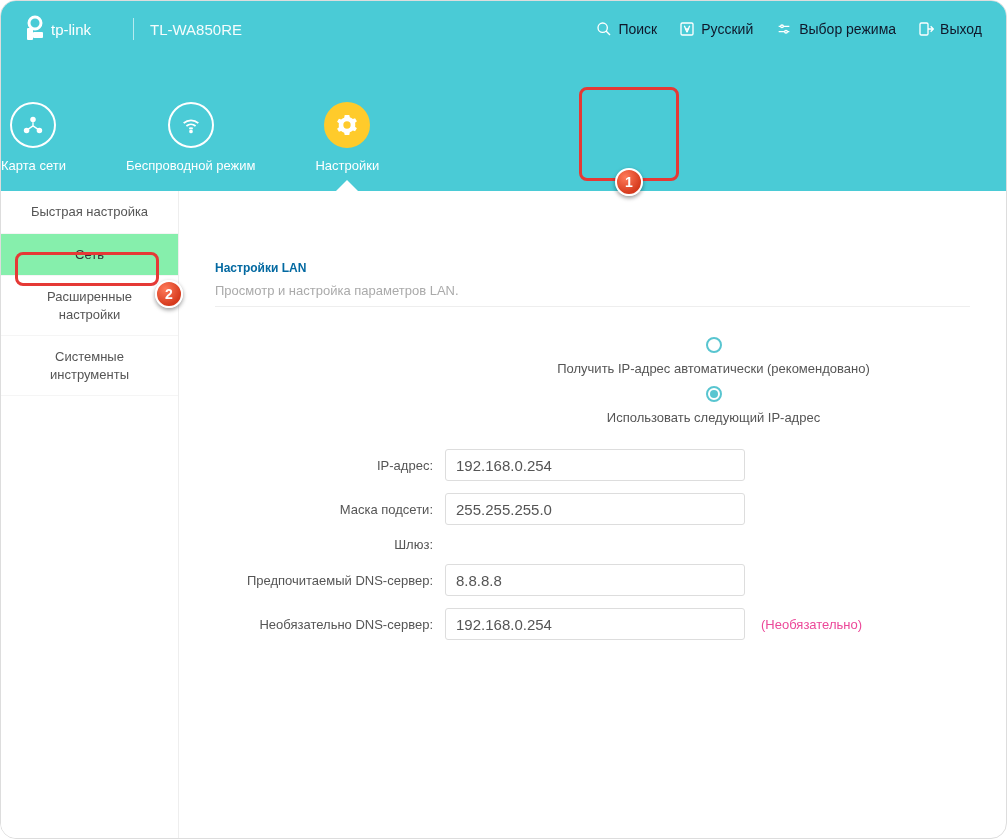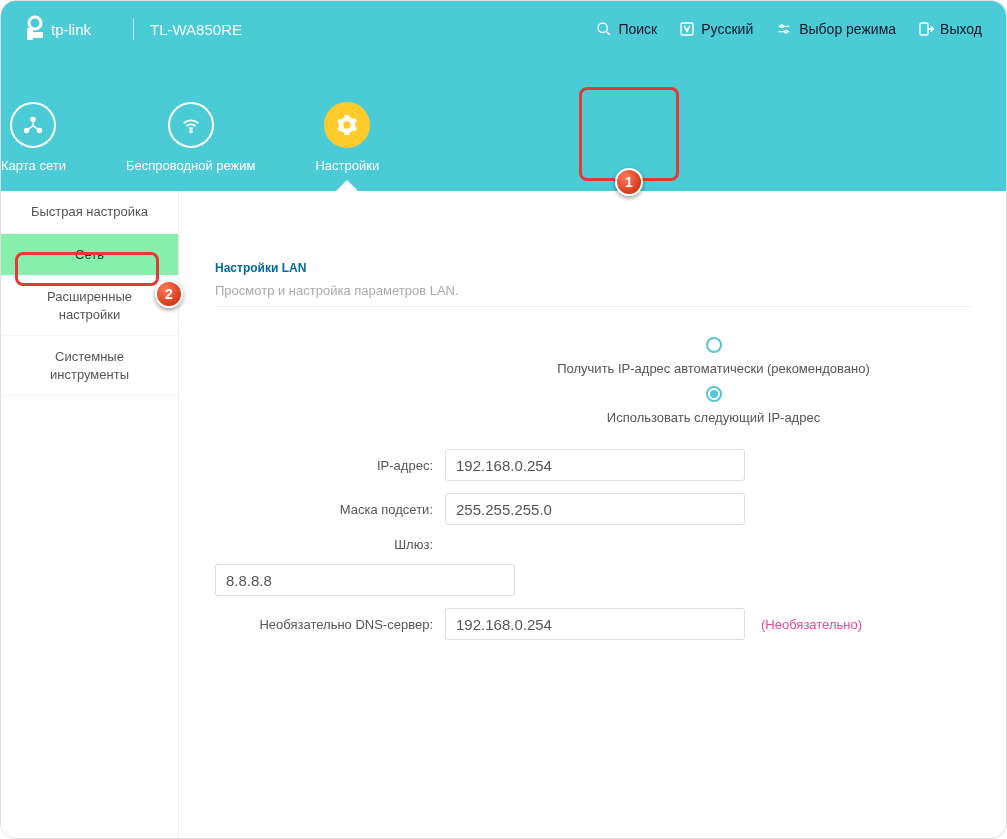--- a/index.html
+++ b/index.html
@@ -164,20 +164,21 @@
         <div class="form-control"><input type="text" value="192.168.0.254" style=""></div>
       </div>
       <div class="form-row">
         <div class="form-label">Маска подсети:</div>
         <div class="form-control"><input type="text" value="255.255.255.0" style=""></div>
       </div>
       <div class="form-row">
         <div class="form-label">Шлюз:</div>
       </div>
       <div class="form-row">
+        <div class="form-label">Предпочитаемый DNS-cервер:</div>
         <div class="form-control"><input type="text" value="8.8.8.8" style=""></div>
       </div>
       <div class="form-row">
         <div class="form-label">Необязательно DNS-cервер:</div>
         <div class="form-control"><input type="text" value="192.168.0.254" style=""></div>
         <div class="form-tail">(Необязательно)</div>
       </div>
     </div>
   </div>
 

